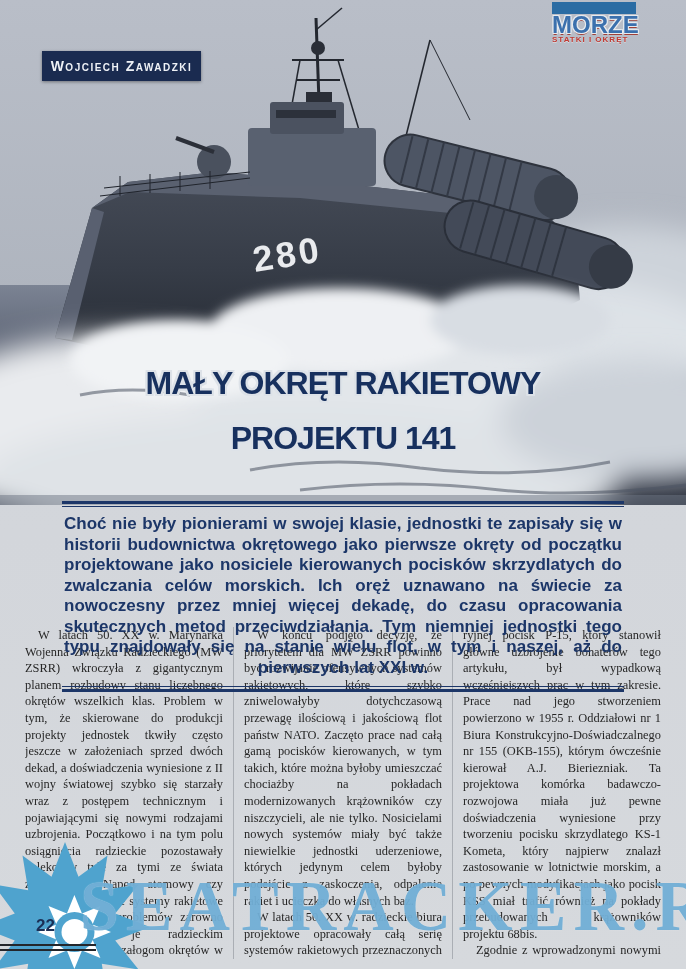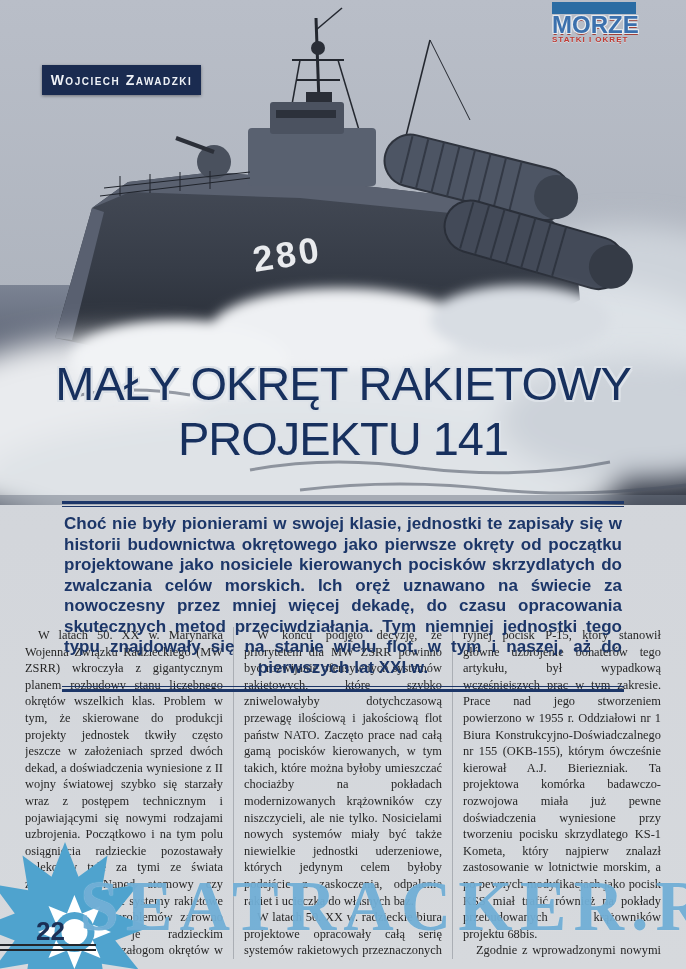--- a/index.html
+++ b/index.html
@@ -21,41 +21,41 @@
     text-shadow:-1px -1px 0 #e7ebef,1px -1px 0 #e7ebef,-1px 1px 0 #e7ebef,1px 1px 0 #e7ebef,0 2px 0 #a04038;
     text-align:center;
   }
   .masthead .m-sub{
     font-family:"Liberation Sans",sans-serif;font-weight:bold;font-size:8px;
     color:#c23b33;letter-spacing:1px;margin-top:-1px;
     text-shadow:0 1px 0 rgba(255,255,255,0.4);
   }
   
   .author-box{
-    position:absolute;left:42px;top:65px;width:159px;height:30px;z-index:4;
+    position:absolute;left:42px;top:51px;width:159px;height:30px;z-index:4;
     background:#1a2b50;box-shadow:0 1px 3px rgba(0,0,0,.4);
     display:flex;align-items:center;justify-content:center;
   }
   .author-box span{
     color:#eef1f6;font-family:"Liberation Sans",sans-serif;font-weight:bold;
     font-variant:small-caps;font-size:14px;letter-spacing:1.5px;
   }
   
   .caption-box{
     position:absolute;left:428px;top:88px;width:236px;z-index:4;
     background:#16274d;border:1px solid #0d1830;padding:4px 8px 5px 8px;
     color:#f2f4f8;font-family:"Liberation Sans",sans-serif;font-weight:bold;
     font-size:10.8px;line-height:13.4px;text-align:left;
     box-shadow:0 1px 3px rgba(0,0,0,.35);
   }
   
   .big-title{
     position:absolute;left:0;top:356px;width:686px;z-index:3;text-align:center;
-    font-family:"Liberation Sans",sans-serif;font-weight:normal;
-    color:#17305e;font-size:47px;line-height:55px;letter-spacing:-1px;
+    font-family:"Liberation Sans",sans-serif;font-weight:bold;
+    color:#17305e;font-size:32px;line-height:55px;letter-spacing:-1px;
     text-shadow:-2px -2px 0 #dde2e8,2px -2px 0 #dde2e8,-2px 2px 0 #dde2e8,2px 2px 0 #dde2e8,
                  0 -2px 0 #dde2e8,0 2px 0 #dde2e8,-2px 0 0 #dde2e8,2px 0 0 #dde2e8;
   }
   
   .lead-wrap{position:absolute;left:62px;top:501px;width:562px;z-index:3;}
   .rule-top{height:2px;border-top:3px solid #1c3668;border-bottom:1px solid #1c3668;}
   .rule-bottom{height:2px;border-top:1px solid #1c3668;border-bottom:3px solid #1c3668;}
   .lead{
     padding:7px 2px 8px 2px;
     font-family:"Liberation Sans",sans-serif;font-weight:bold;
@@ -71,21 +71,21 @@
     font-size:12.4px;line-height:16.6px;color:#262626;text-align:justify;}
   .col.mid{padding:0 10px;border-left:1px solid #aaaeb4;border-right:1px solid #aaaeb4;margin:0 0;}
   .col.left{padding-right:10px;}
   .col.right{padding-left:10px;}
   .col p{margin:0;}
   .col p.indent{text-indent:13px;}
   
   .footer-rule{position:absolute;left:0;top:944px;width:96px;height:3px;
     border-top:2px solid #23262b;border-bottom:2px solid #23262b;z-index:7;}
   .page-num{position:absolute;left:36px;top:916px;z-index:7;
-    font-family:"Liberation Sans",sans-serif;font-weight:bold;font-size:26px;color:#1b2f55;text-align:right;}
+    font-family:"Liberation Sans",sans-serif;font-weight:bold;font-size:17px;color:#1b2f55;text-align:right;}
   
   .sunburst{position:absolute;left:-20px;top:842px;width:170px;height:170px;z-index:5;pointer-events:none;}
   .watermark{
     position:absolute;left:80px;top:872px;width:606px;z-index:5;pointer-events:none;
     font-family:"Liberation Serif",serif;font-weight:bold;
     font-size:70px;line-height:70px;letter-spacing:7px;white-space:nowrap;
     color:rgba(101,167,210,0.88);
     text-shadow:0 0 1px rgba(255,255,255,0.6);
     transform:scaleY(1.02);
   }

